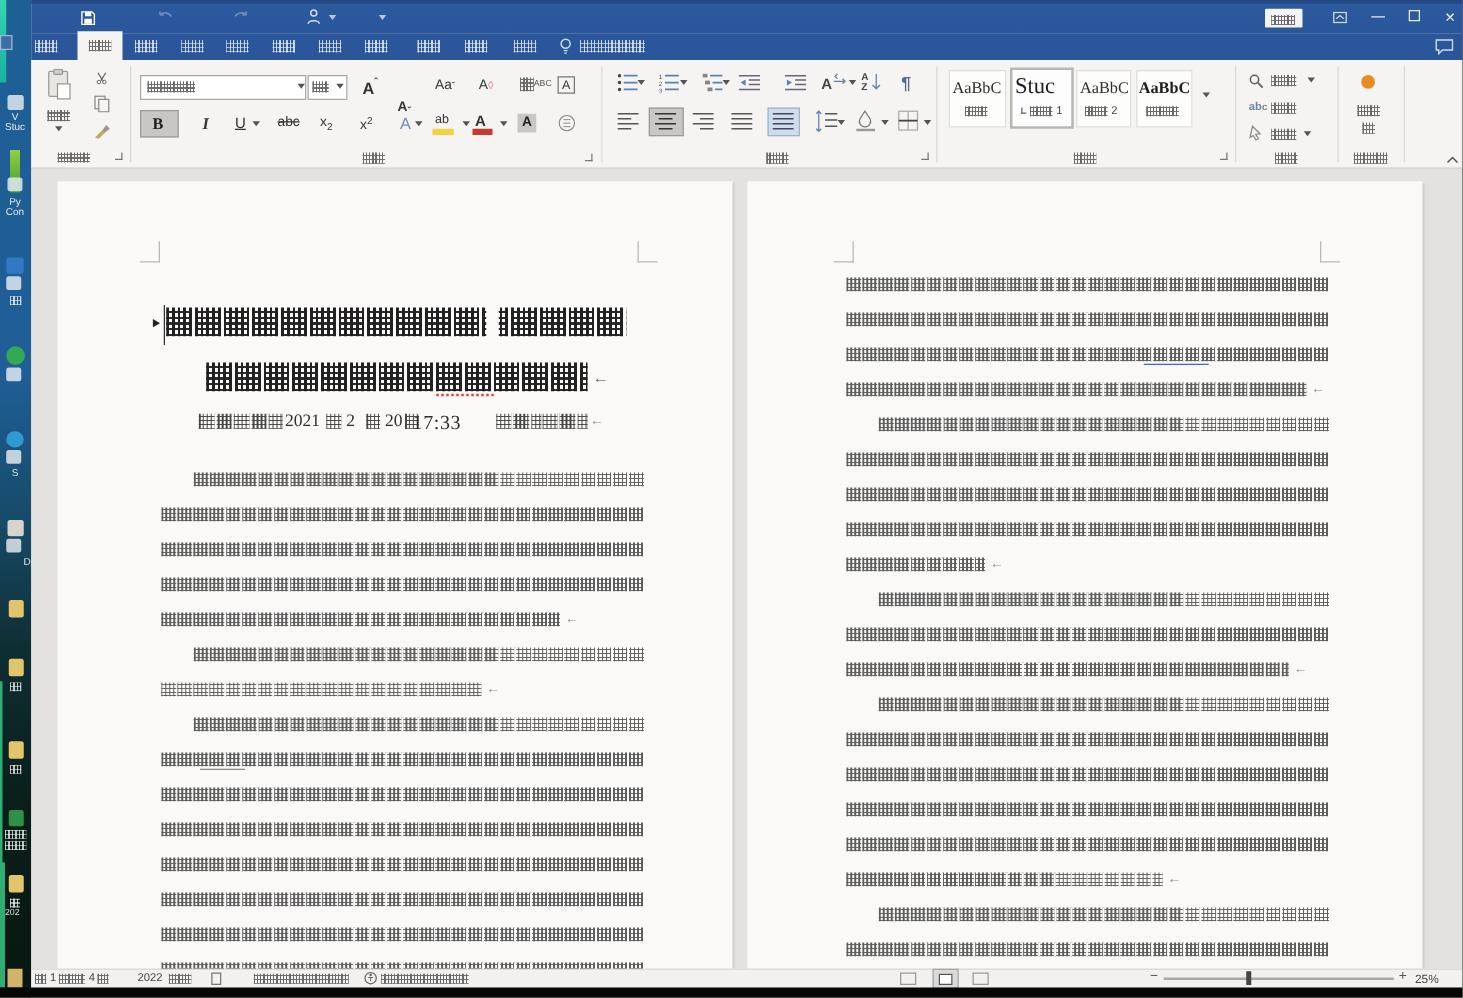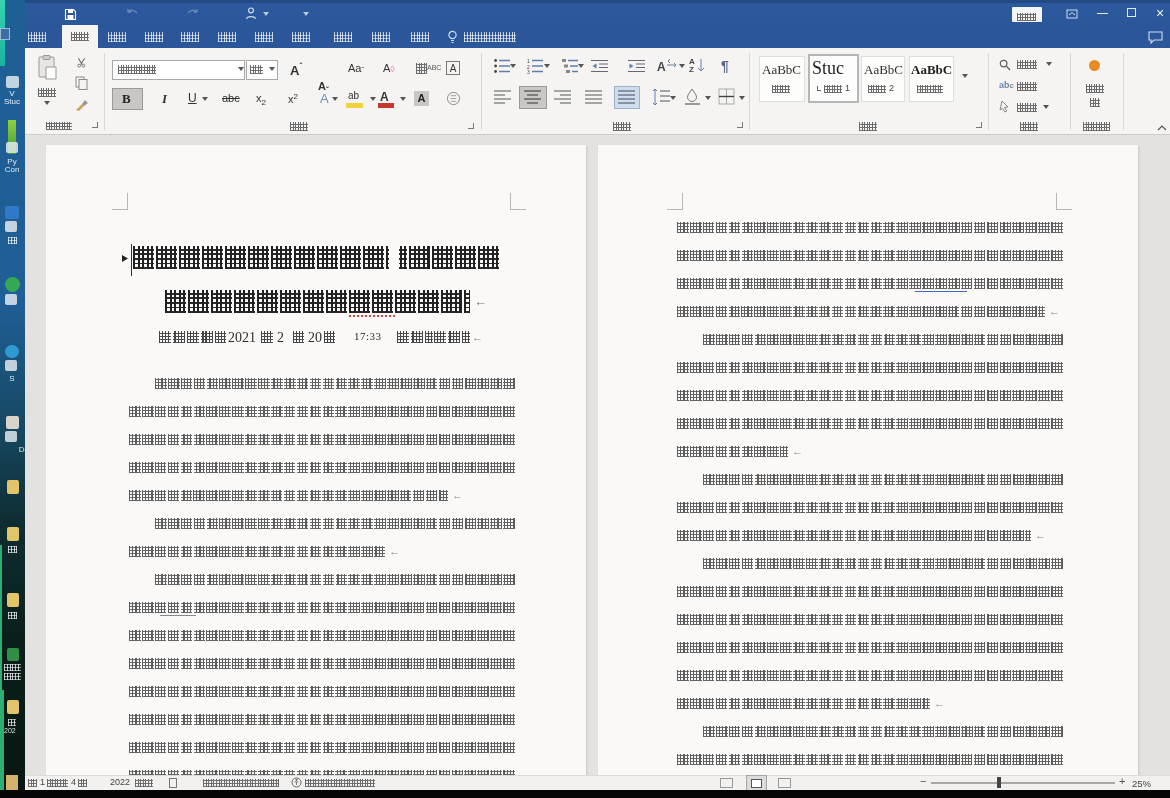--- a/index.html
+++ b/index.html
@@ -323,21 +323,21 @@
  <div class="ret" style="left:428px;top:151px;font-size:13px;color:#777">←</div>
  <div class="ab" style="left:303px;top:170px;width:46px;border-bottom:2px dotted #d04b40"></div>
 
  <div class="zm" style="left:113px;top:185.5px;width:67px"></div>
  <span class="ab" style="left:182px;top:185px;font-family:'Liberation Serif',serif;font-size:14px;color:#2e2e2e">2021</span>
  <div class="zm" style="left:215px;top:185.5px;width:12px"></div>
  <span class="ab" style="left:231px;top:185px;font-family:'Liberation Serif',serif;font-size:14px;color:#2e2e2e">2</span>
  <div class="zm" style="left:247px;top:185.5px;width:11px"></div>
  <span class="ab" style="left:262px;top:185px;font-family:'Liberation Serif',serif;font-size:14px;color:#2e2e2e">20</span>
  <div class="zm" style="left:278px;top:185.5px;width:11px"></div>
- <span class="ab" style="left:308px;top:185px;font-family:'Liberation Serif',serif;font-size:11px;color:#2e2e2e;letter-spacing:.5px">17:33</span>
+ <span class="ab" style="left:284px;top:185px;font-family:'Liberation Serif',serif;font-size:16px;color:#2e2e2e;letter-spacing:.5px">17:33</span>
  <div class="zm" style="left:351px;top:185.5px;width:36px"></div>
  <div class="zm" style="left:388px;top:185.5px;width:36px"></div>
  <div class="ret" style="left:426px;top:187px">←</div>
 
  <div class="zb" style="left:109px;top:232.5px;width:361px"></div>
  <div class="zb" style="left:83px;top:260.5px;width:387px"></div>
  <div class="zb" style="left:83px;top:288.5px;width:387px"></div>
  <div class="zb" style="left:83px;top:316.5px;width:387px"></div>
  <div class="zb" style="left:83px;top:344.5px;width:319px"></div>
  <div class="ret" style="left:406px;top:345px">←</div>

